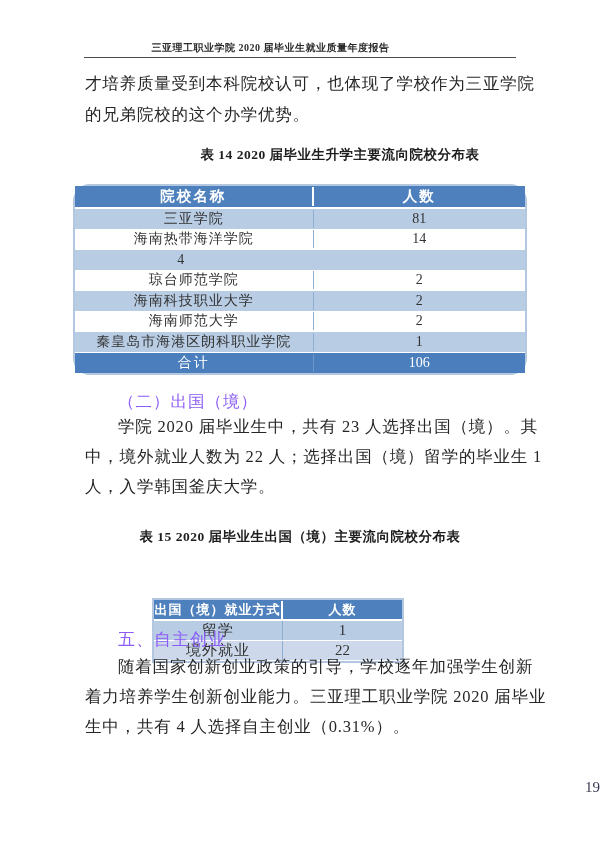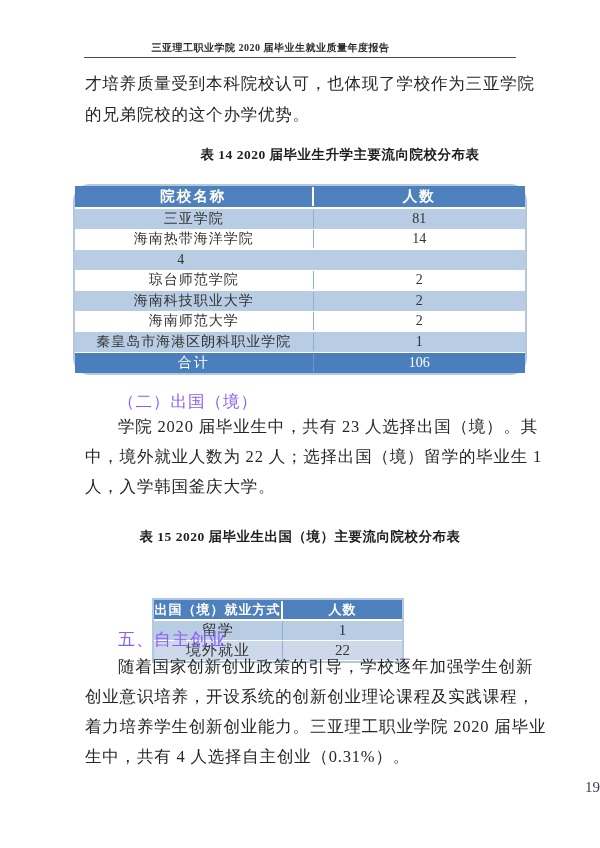--- a/index.html
+++ b/index.html
@@ -126,18 +126,17 @@
   </div>
   <div class="trow drow row-alt">
     <div class="c1">境外就业</div>
     <div class="c2 num">22</div>
   </div>
 </div>
 
 <div class="abs sec-heading h-startup">五、自主创业</div>
 <div class="abs para p-startup">
   <div class="indent">随着国家创新创业政策的引导，学校逐年加强学生创新</div>
-  <div>创业意识培养，开设系统的创新创业理论课程及实践课程，</div>
   <div>着力培养学生创新创业能力。三亚理工职业学院 2020 届毕业</div>
   <div>生中，共有 4 人选择自主创业（0.31%）。</div>
 </div>
 
 <div class="abs page-num">19</div>
 
 </body></html>

